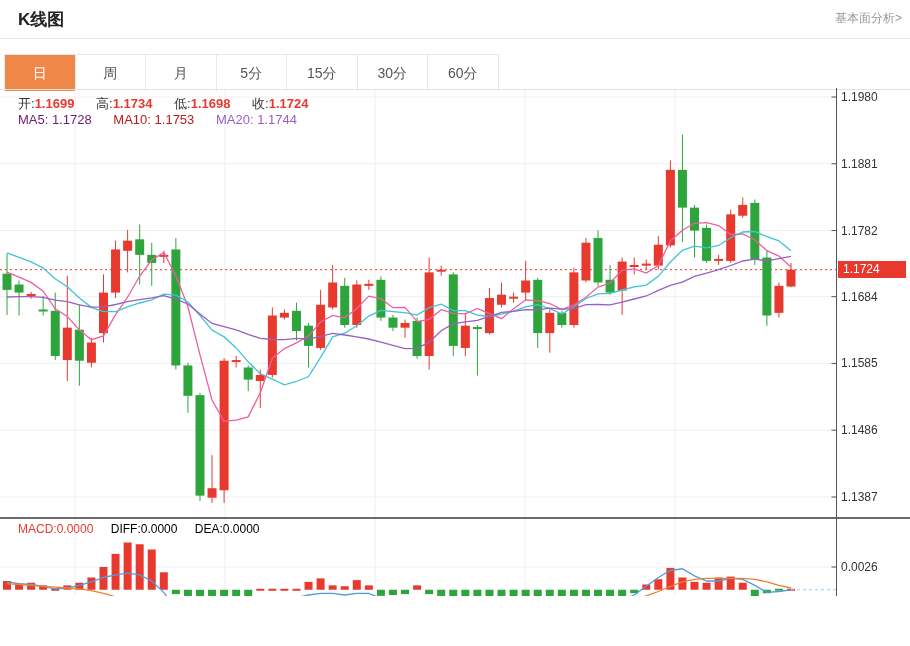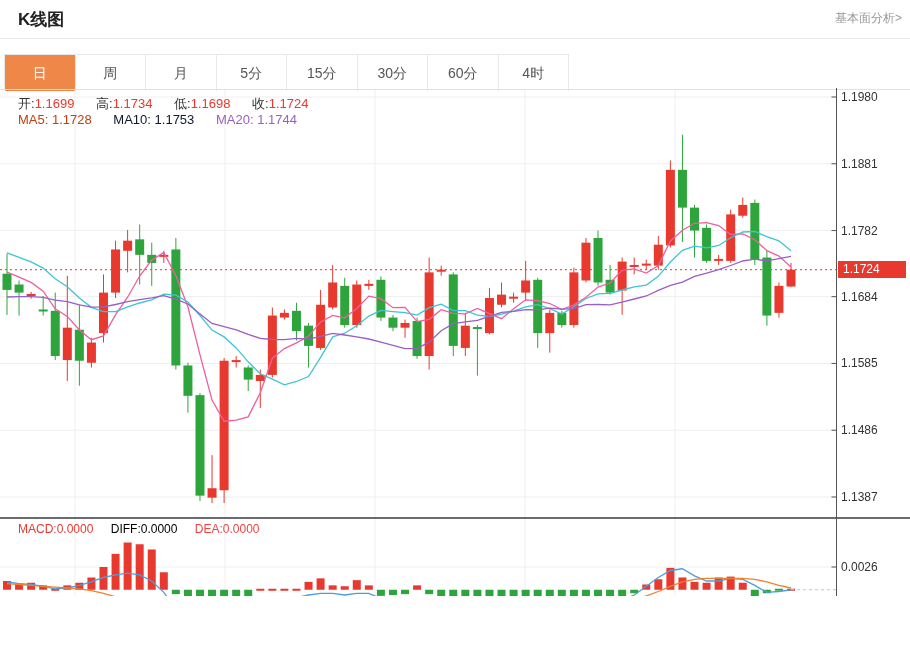--- a/index.html
+++ b/index.html
@@ -8,23 +8,23 @@
   .hdr-title{position:absolute;left:18px;top:8px;font-size:17px;font-weight:bold;color:#222;}
   .hdr-link{position:absolute;right:8px;top:10px;font-size:12px;color:#999;text-decoration:none;cursor:pointer;margin-left:32px;}
   .hdr-divider{position:absolute;left:0;top:38px;width:910px;height:1px;background:#ebebeb;}
   .tabbar{position:absolute;left:4px;top:54px;height:36px;display:flex;border-top:1px solid #e8e8e8;border-left:1px solid #e8e8e8;box-sizing:border-box;}
   .tab{width:70.5px;height:36px;line-height:35px;text-align:center;font-size:14px;color:#555;background:#fff;border:none;border-right:1px solid #e8e8e8;padding:0;cursor:pointer;font-family:inherit;box-sizing:border-box;}
   .tab.active{background:#ef8749;color:#fff;}
   .tabbar-bottom{position:absolute;left:0;top:89px;width:910px;height:1px;background:#e2e2e2;}
   .info-row{position:absolute;left:18px;font-size:13px;white-space:nowrap;}
   .info-row .grp{margin-right:18px;}
   .lbl-dark{color:#333;}
-  .val-red{color:#e8392f;}
-  .ma5{color:#c2410c;text-align:right;} .ma10{color:#0f172a;} .ma20{color:#9a5fc4;margin-top:7px;}
-  .macd-red{color:#e8392f;} .macd-blue{color:#000000;} .macd-orange{color:#ef4444;}
+  .val-red{color:#e8392f;font-weight:bold;}
+  .ma5{color:#701a75;text-align:right;} .ma10{color:#b91c1c;} .ma20{color:#9a5fc4;margin-top:7px;}
+  .macd-red{color:#e8392f;} .macd-blue{color:#000000;} .macd-orange{color:#000000;}
   .row-ohlc{top:95px;}
   .row-ma{top:112px;}
   .row-macd{top:522px;font-size:12px;}
   .row-macd .grp{margin-right:14px;}
   #chart{position:absolute;left:0;top:88px;}
   .price-tag{position:absolute;left:838px;width:68px;height:17px;background:#e8392f;color:#fff;font-size:12px;line-height:17px;padding-left:5px;box-sizing:border-box;}
 </style>
 </head>
 <body>
 
@@ -35,21 +35,20 @@
   <div class="hdr-divider"></div>
 
   <div class="tabbar">
     <button class="tab active">日</button>
     <button class="tab">周</button>
     <button class="tab">月</button>
     <button class="tab">5分</button>
     <button class="tab">15分</button>
     <button class="tab">30分</button>
     <button class="tab">60分</button>
-    <button class="tab">4时</button>
   </div>
   <div class="tabbar-bottom"></div>
 
   <svg id="chart" width="910" height="558" viewBox="0 88 910 558">
       <g>
         <line x1="0" y1="97" x2="836" y2="97" stroke="#efefef" stroke-width="1"></line>
         <line x1="0" y1="163.7790893760542" x2="836" y2="163.7790893760542" stroke="#efefef" stroke-width="1"></line>
         <line x1="0" y1="230.5581787521084" x2="836" y2="230.5581787521084" stroke="#efefef" stroke-width="1"></line>
         <line x1="0" y1="296.6627318718374" x2="836" y2="296.6627318718374" stroke="#efefef" stroke-width="1"></line>
         <line x1="0" y1="363.4418212478916" x2="836" y2="363.4418212478916" stroke="#efefef" stroke-width="1"></line>

